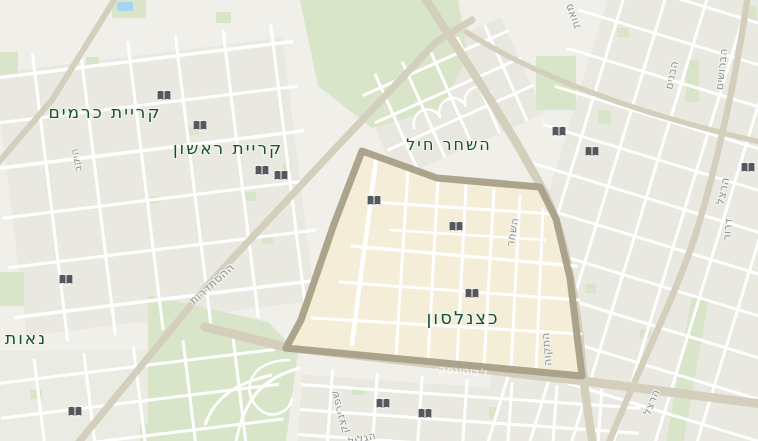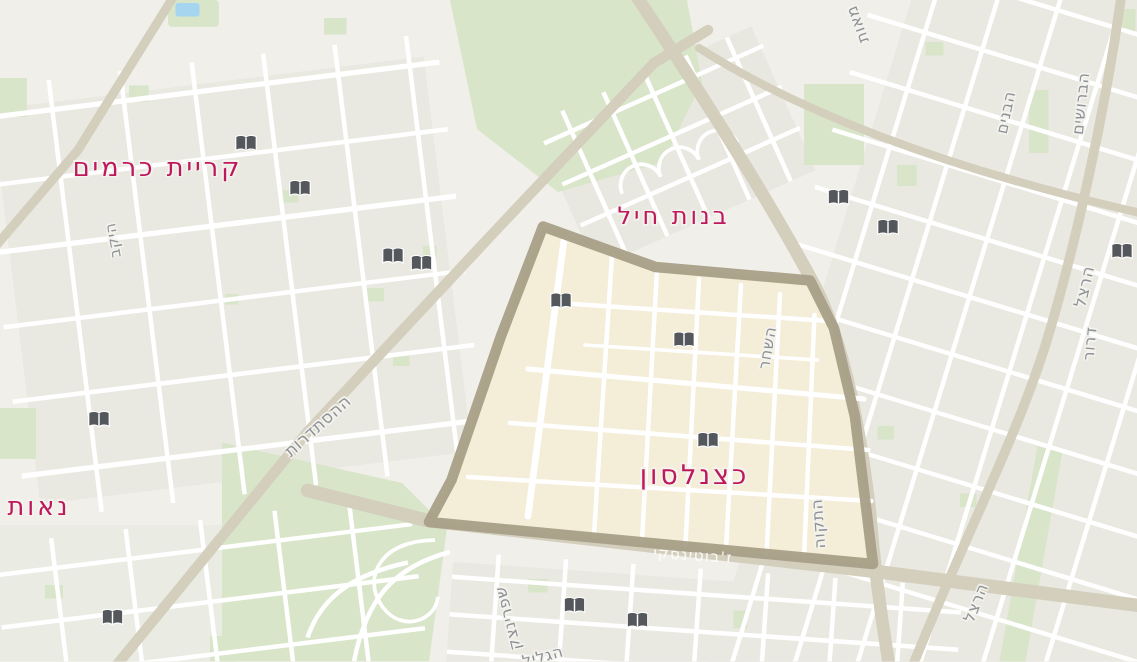--- a/index.html
+++ b/index.html
@@ -7,21 +7,21 @@
     width:758px;height:441px;overflow:hidden;position:relative;
     background:#f0efe9;
     font-family:"DejaVu Sans","Liberation Sans",sans-serif;
   }
   #map-canvas{position:absolute;left:0;top:0;cursor:grab;}
   #labels-layer,#icons-layer{position:absolute;left:0;top:0;width:758px;height:441px;pointer-events:none;}
   .lbl{
     position:absolute;white-space:nowrap;pointer-events:auto;cursor:pointer;direction:rtl;
     text-shadow:-1px -1px 0 #f4f3ee,1px -1px 0 #f4f3ee,-1px 1px 0 #f4f3ee,1px 1px 0 #f4f3ee,0 0 3px #f4f3ee;
   }
-  .area-lbl{color:#be185d;letter-spacing:2px;font-weight:400;}
+  .area-lbl{color:#14532d;letter-spacing:2px;font-weight:400;}
   .street-lbl{color:#8d9297;letter-spacing:.5px;}
   .on-road{color:#ffffff;opacity:.92;text-shadow:none;letter-spacing:1px;}
   .poi{position:absolute;pointer-events:auto;cursor:pointer;transform:translate(-50%,-50%);}
 </style>
 </head>
 <body>
 
 <svg id="map-canvas" width="758" height="441" viewBox="0 0 758 441">
 
   <rect x="0" y="0" width="758" height="441" fill="#f0efe9"></rect>
@@ -173,21 +173,22 @@
       <line x1="340" y1="282" x2="579" y2="300" stroke-width="3"></line>
       <line x1="312" y1="318" x2="581" y2="334" stroke-width="3"></line>
       <line x1="390" y1="230" x2="545" y2="240" stroke-width="2.5"></line>
     </g>
     <path d="M362,151 L437,178 L540,187 L556,219 L570,278 L582,376 L286,348 L301,320 L334,224 Z" fill="none" stroke="#a89f87" stroke-width="7" stroke-linejoin="round" opacity="0.95"></path>
   </g>
 </svg>
 
 <div id="labels-layer">
     <div class="lbl area-lbl" style="left: 105px; top: 112px; font-size: 17px; transform: translate(-50%, -50%) rotate(0deg);">קריית כרמים</div>
-    <div class="lbl area-lbl" style="left: 449px; top: 144px; font-size: 16px; transform: translate(-50%, -50%) rotate(0deg);">בנות חיל</div>
+    <div class="lbl area-lbl" style="left: 228px; top: 148px; font-size: 17px; transform: translate(-50%, -50%) rotate(0deg);">קריית ראשון</div>
+    <div class="lbl area-lbl" style="left: 449px; top: 144px; font-size: 16px; transform: translate(-50%, -50%) rotate(0deg);">השחר חיל</div>
     <div class="lbl area-lbl" style="left: 463px; top: 274px; font-size: 18px; transform: translate(-50%, -50%) rotate(0deg); margin-top: 43px;">כצנלסון</div>
     <div class="lbl area-lbl" style="left: 26px; top: 338px; font-size: 17px; transform: translate(-50%, -50%) rotate(0deg);">נאות</div>
     <div class="lbl street-lbl" style="left: 76px; top: 160px; font-size: 10px; transform: translate(-50%, -50%) rotate(-100deg);">היקב</div>
     <div class="lbl street-lbl" style="left: 212px; top: 284px; font-size: 11px; transform: translate(-50%, -50%) rotate(-42deg);">ההסתדרות</div>
     <div class="lbl street-lbl" style="left: 512px; top: 232px; font-size: 10.5px; transform: translate(-50%, -50%) rotate(-80deg);">השחר</div>
     <div class="lbl street-lbl" style="left: 546px; top: 349px; font-size: 10.5px; transform: translate(-50%, -50%) rotate(-94deg);">התקוה</div>
     <div class="lbl street-lbl" style="left: 671px; top: 75px; font-size: 10.5px; transform: translate(-50%, -50%) rotate(-78deg);">הבנים</div>
     <div class="lbl street-lbl" style="left: 721px; top: 69px; font-size: 10.5px; transform: translate(-50%, -50%) rotate(-84deg);">הברושים</div>
     <div class="lbl street-lbl" style="left: 723px; top: 191px; font-size: 11px; transform: translate(-50%, -50%) rotate(-77deg);">הרצל</div>
     <div class="lbl street-lbl" style="left: 727px; top: 229px; font-size: 10.5px; transform: translate(-50%, -50%) rotate(-85deg);">דרור</div>

